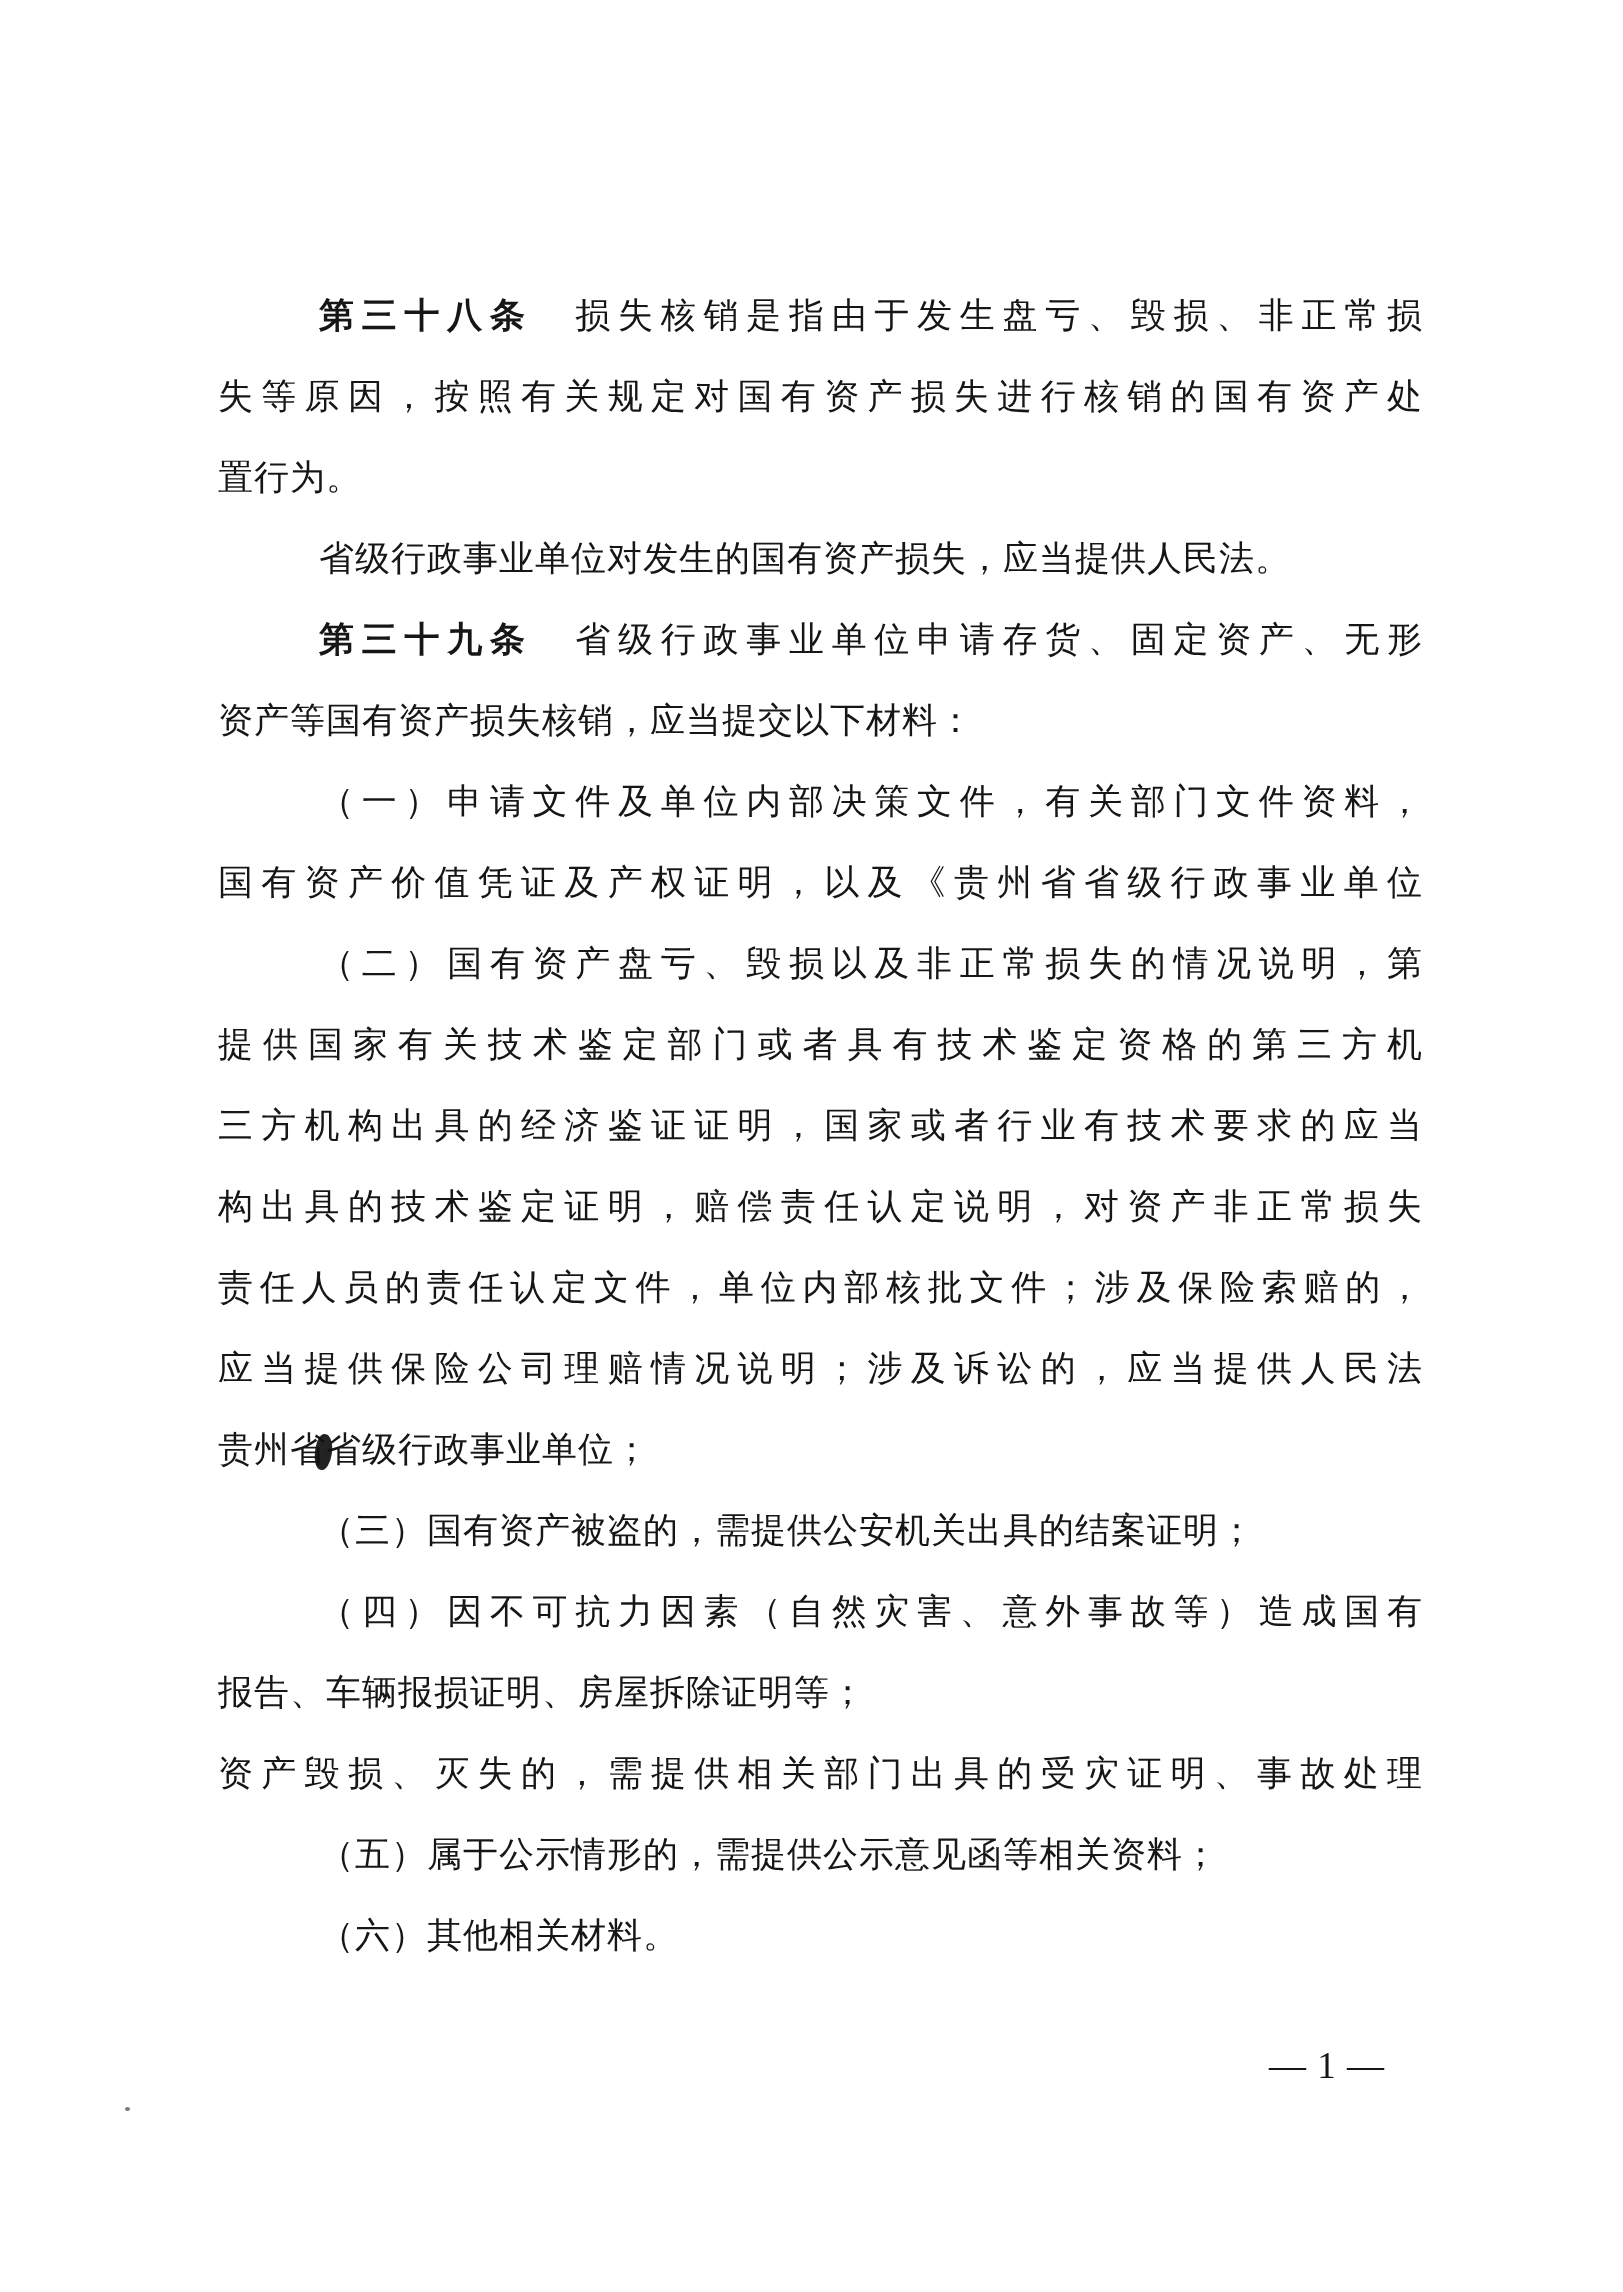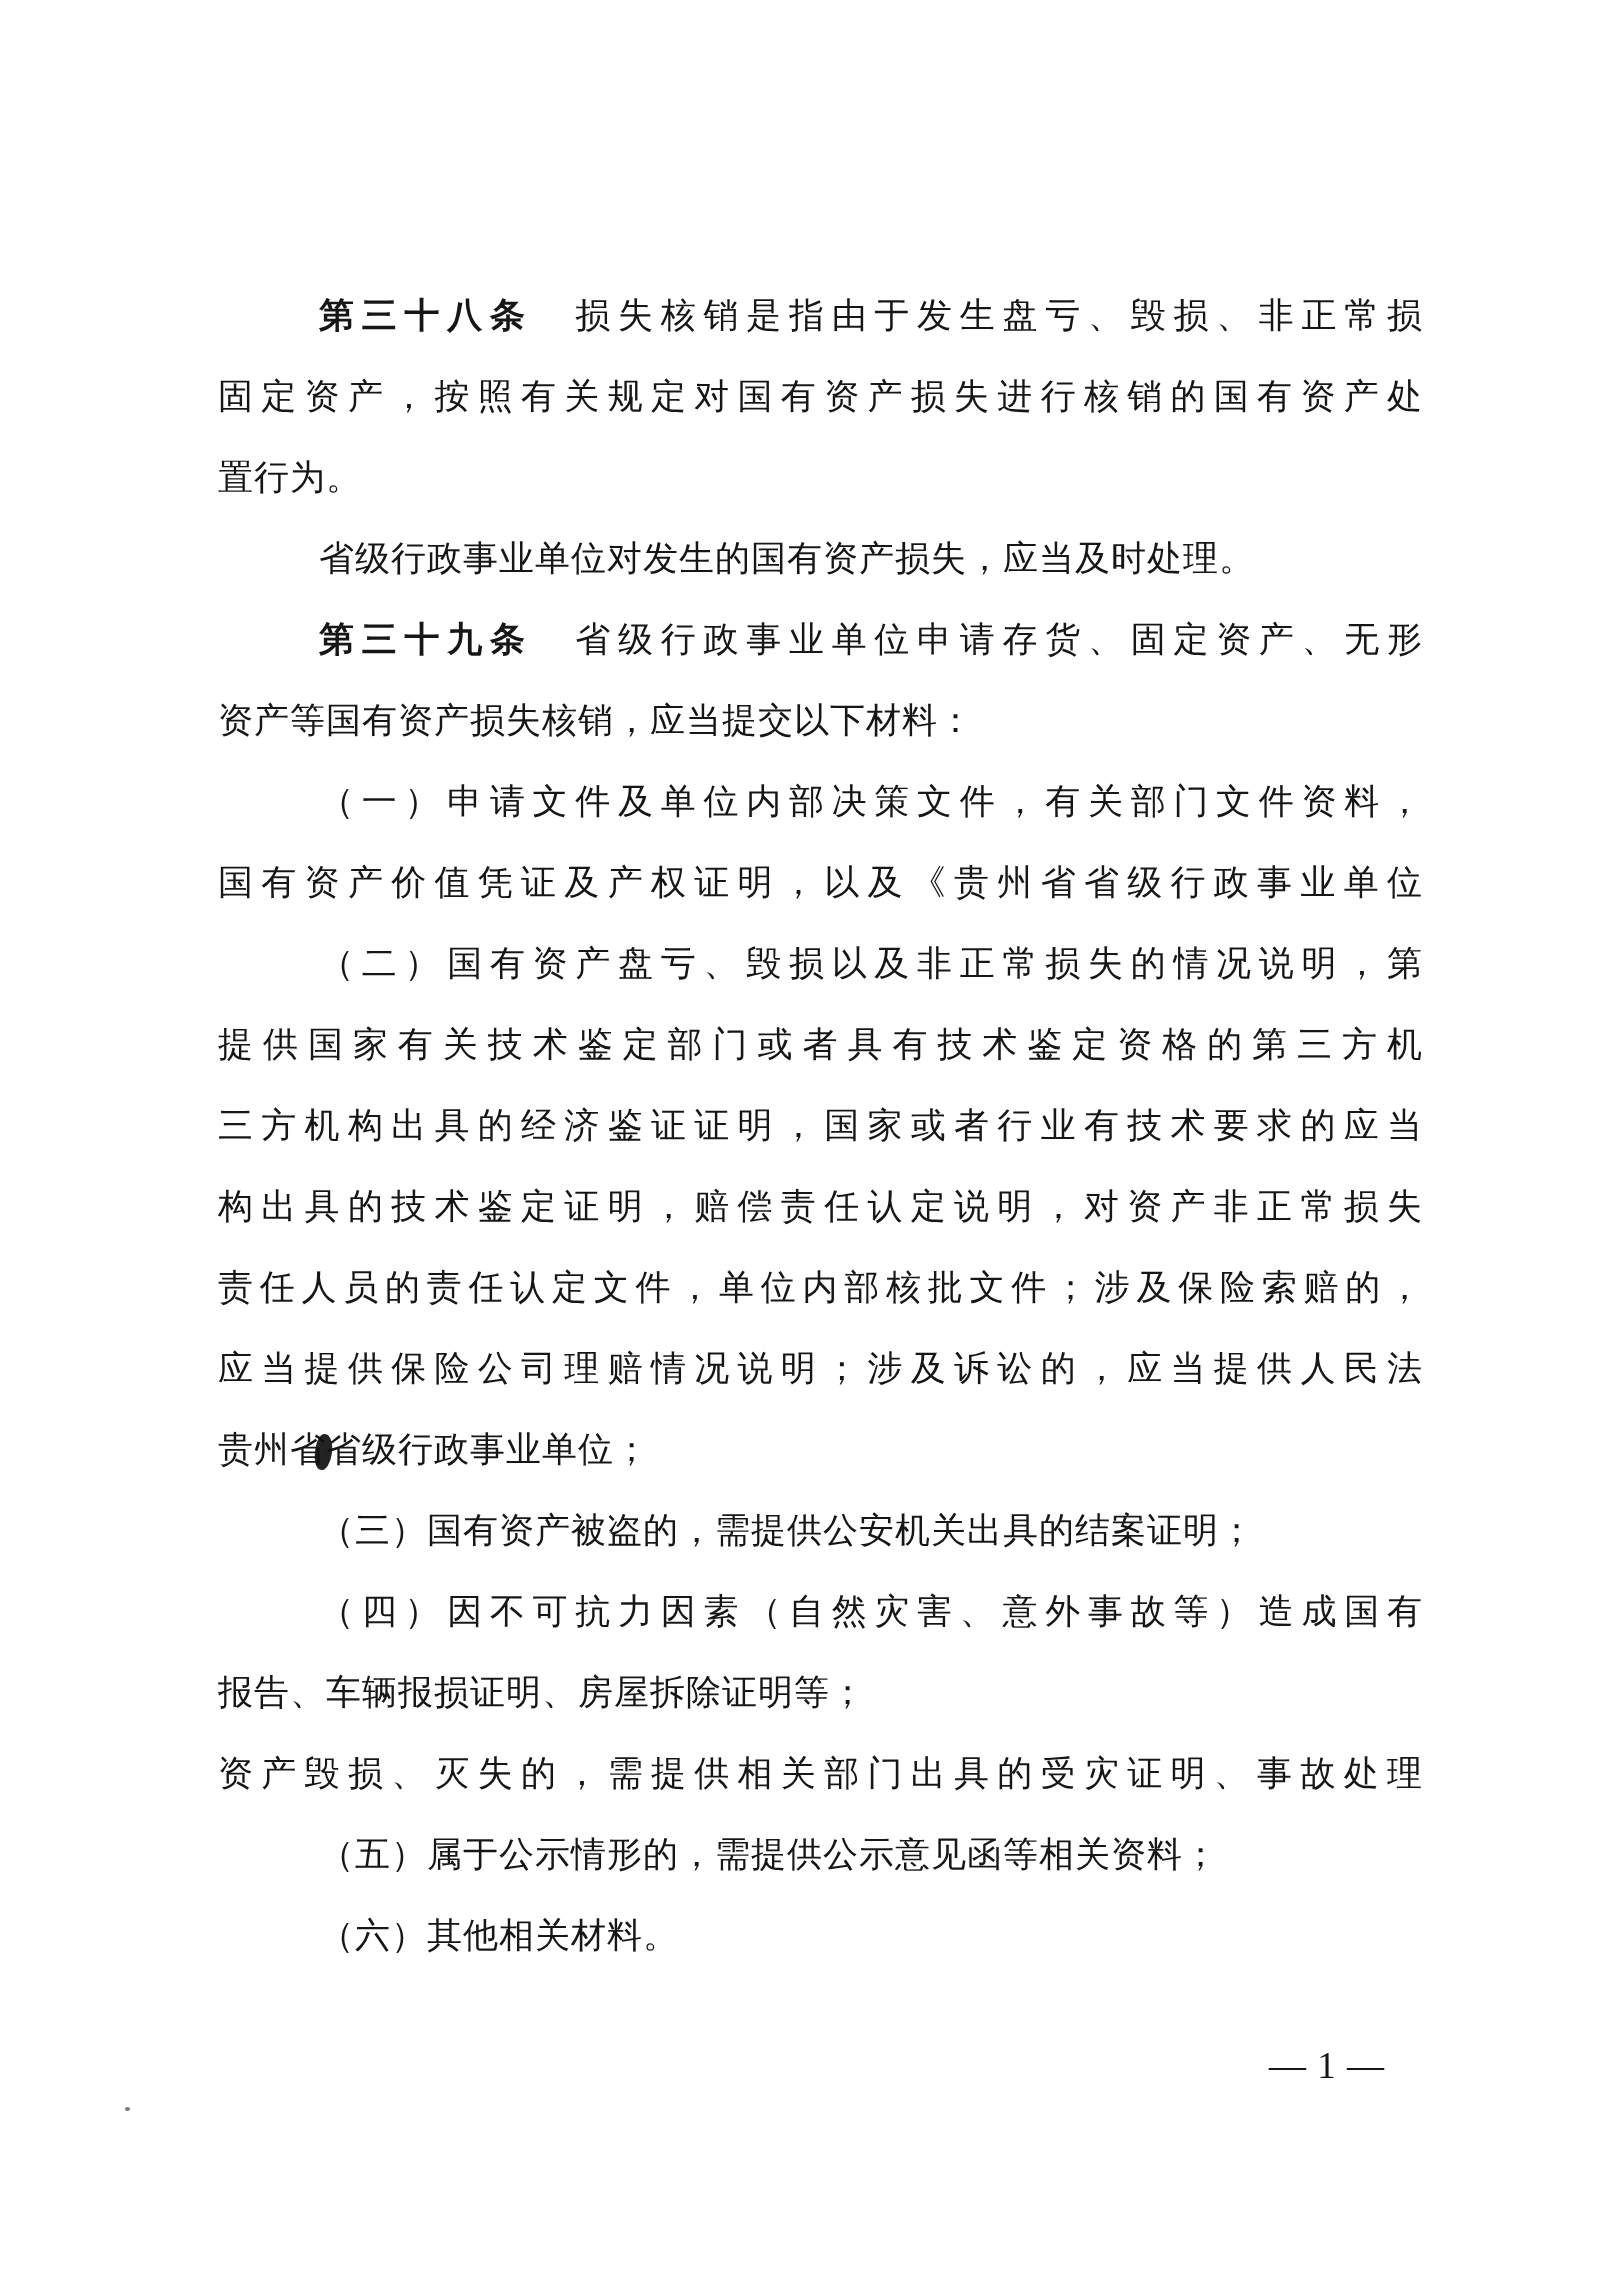--- a/index.html
+++ b/index.html
@@ -74,23 +74,23 @@
     background: #7a7a7a;
     border-radius: 50%;
   }
 </style>
 </head>
 <body>
 
 <div class="page">
   <div class="doc" id="doc-lines">
       <div class="line indent"><span class="seg bold">第三十八条</span><span class="seg">　损失核销是指由于发生盘亏、毁损、非正常损</span></div>
-      <div class="line"><span class="seg">固定资产，按照有关规定对国有资产损失进行核销的国有资产处</span></div>
+      <div class="line"><span class="seg">失等原因，按照有关规定对国有资产损失进行核销的国有资产处</span></div>
       <div class="line natural"><span class="seg">置行为。</span></div>
-      <div class="line natural indent"><span class="seg">省级行政事业单位对发生的国有资产损失，应当及时处理。</span></div>
+      <div class="line natural indent"><span class="seg">省级行政事业单位对发生的国有资产损失，应当提供人民法。</span></div>
       <div class="line indent"><span class="seg bold">第三十九条</span><span class="seg">　省级行政事业单位申请存货、固定资产、无形</span></div>
       <div class="line natural"><span class="seg">资产等国有资产损失核销，应当提交以下材料：</span></div>
       <div class="line indent"><span class="seg">（一）申请文件及单位内部决策文件，有关部门文件资料，</span></div>
       <div class="line"><span class="seg">国有资产价值凭证及产权证明，以及《贵州省省级行政事业单位</span></div>
       <div class="line indent"><span class="seg">（二）国有资产盘亏、毁损以及非正常损失的情况说明，第</span></div>
       <div class="line"><span class="seg">提供国家有关技术鉴定部门或者具有技术鉴定资格的第三方机</span></div>
       <div class="line"><span class="seg">三方机构出具的经济鉴证证明，国家或者行业有技术要求的应当</span></div>
       <div class="line"><span class="seg">构出具的技术鉴定证明，赔偿责任认定说明，对资产非正常损失</span></div>
       <div class="line"><span class="seg">责任人员的责任认定文件，单位内部核批文件；涉及保险索赔的，</span></div>
       <div class="line"><span class="seg">应当提供保险公司理赔情况说明；涉及诉讼的，应当提供人民法</span></div>

